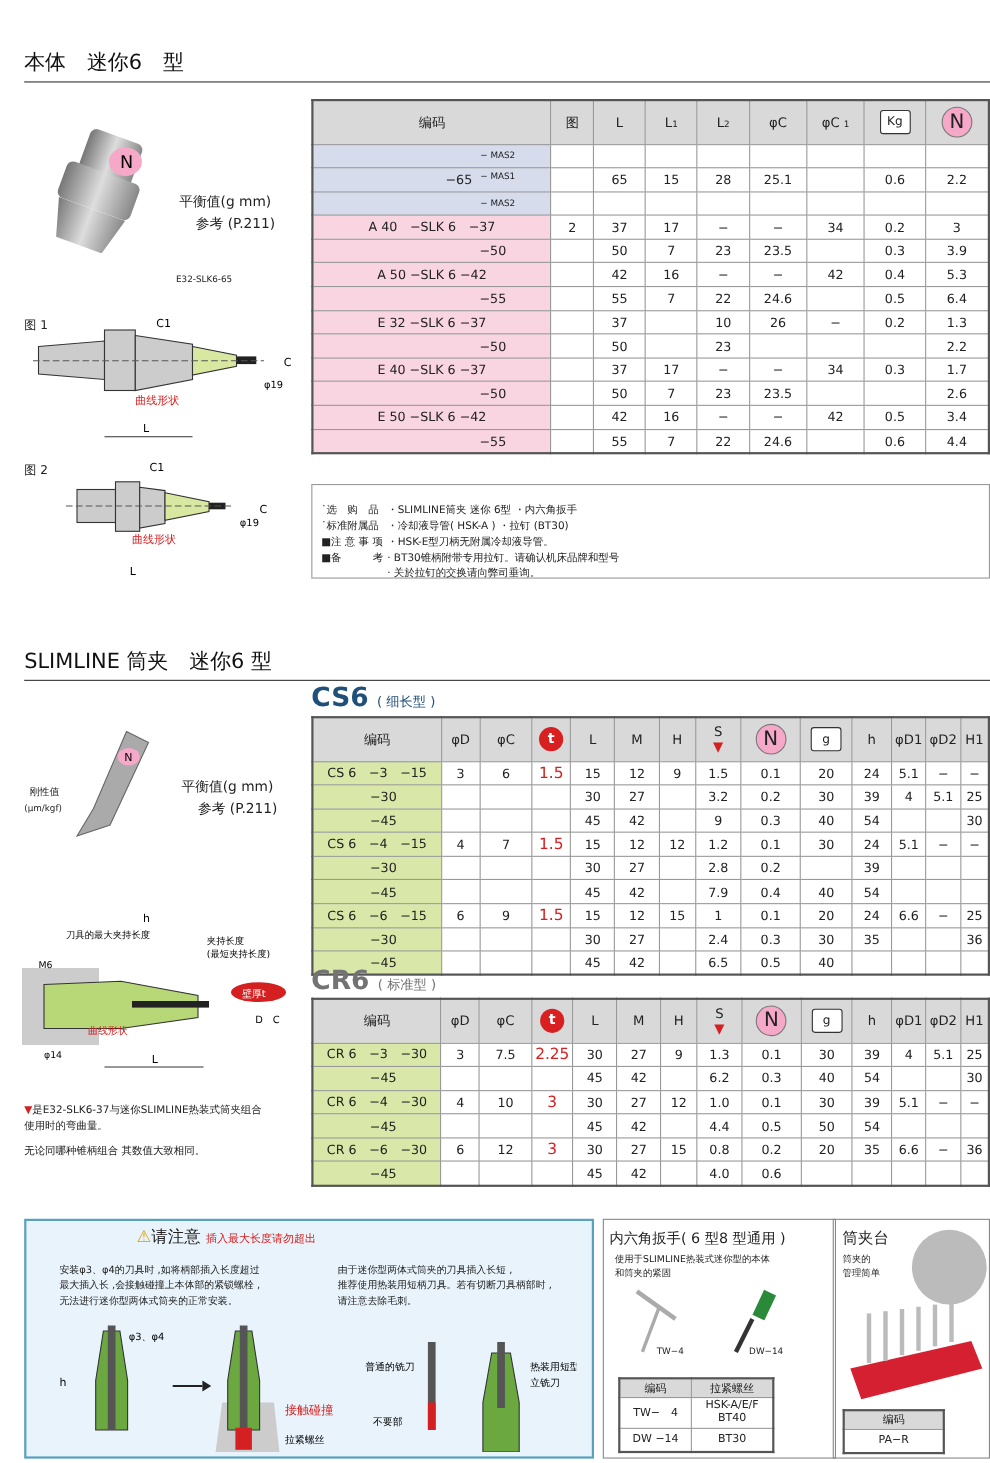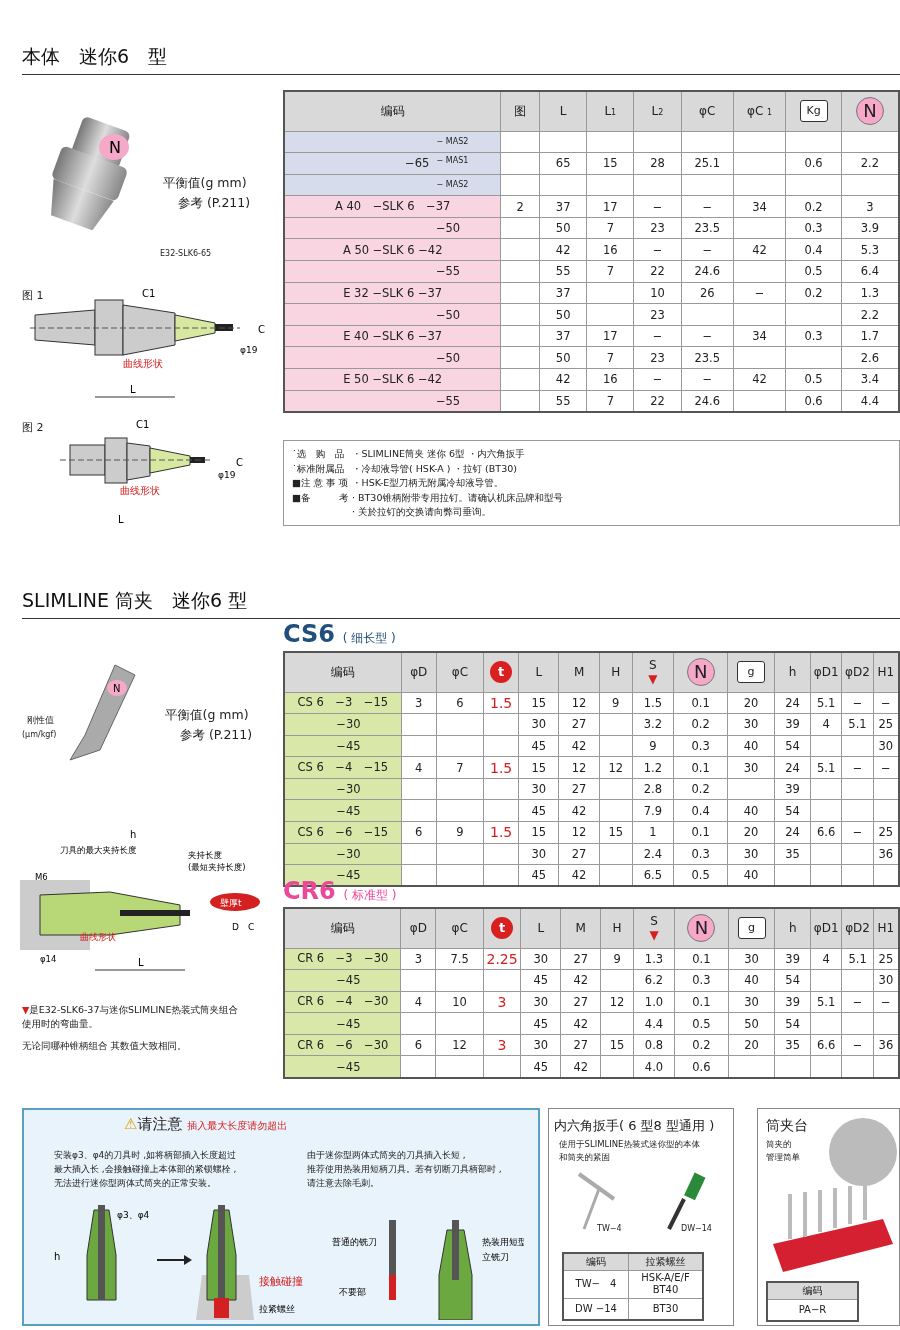--- a/index.html
+++ b/index.html
@@ -12,21 +12,21 @@
 table.spec{border:2px solid #555}
 td.code{text-align:left;padding-left:8px;white-space:nowrap}
 td.blue{background:#d6dcec}
 td.pink{background:#f9d4e1}
 td.green{background:#d9e8a8}
 .circN{display:inline-block;width:28px;height:28px;border-radius:50%;background:#f5a8c8;border:1.5px solid #777;line-height:26px;font-size:18px;color:#222}
 .circT{display:inline-block;width:22px;height:22px;border-radius:50%;background:#d92020;color:#fff;line-height:22px;font-weight:bold;font-size:13px}
 .wt{display:inline-block;width:28px;height:22px;border:1.5px solid #333;border-radius:3px;font-size:11px;line-height:20px;background:#fff}
 .red{color:#d42020}
 .sm{font-size:8px}
-.notes{position:absolute;left:283px;top:440px;width:617px;height:86px;border:1px solid #999;font-size:9.5px;padding:6px 8px;line-height:14.5px}
+.notes{position:absolute;left:283px;top:440px;width:617px;height:86px;border:1px solid #999;font-size:9.5px;padding:16px 8px;line-height:14.5px}
 .notes .row{display:flex}
 .notes .k{width:60px}
 .subttl{position:absolute;font-size:22px;font-weight:bold}
 .subttl span{font-size:12px;font-weight:normal}
 .box{position:absolute;border:1.5px solid #888}
 .caution{background:#e8f3fb;border:2px solid #5aa0c0}
 .tiny{font-size:9.5px;line-height:14px}
 </style>
 </head>
 <body>
@@ -491,21 +491,21 @@
         <td style="">0.5</td>
         <td style="">40</td>
         <td style="border-top:none;"></td>
         <td style="border-top:none;"></td>
         <td style="border-top:none;"></td>
         <td style="border-top:none;"></td>
       </tr>
     </tbody>
   </table>
 
-<div class="subttl" style="left:283px;top:877px;color:#ec4899"><span style="font-size:24px;font-weight:bold">CR6</span> <span>( 标准型 )</span></div>
+<div class="subttl" style="left:283px;top:877px;color:#737373"><span style="font-size:24px;font-weight:bold">CR6</span> <span>( 标准型 )</span></div>
 <table class="spec" style="left:283px;top:907px;width:617px" id="cr">
     <colgroup>
       <col style="width:125px">
       <col style="width:40px">
       <col style="width:57px">
       <col style="width:38px">
       <col style="width:48px">
       <col style="width:48px">
       <col style="width:38px">
       <col style="width:48px">
@@ -653,21 +653,21 @@
       <rect x="335" y="20" width="7" height="80" fill="#555"></rect>
       <rect x="335" y="75" width="7" height="25" fill="#d42020"></rect>
       <text x="285" y="95" font-size="9">不要部</text>
       <path d="M393 30 L410 30 L418 75 L418 120 L385 120 L385 75Z" fill="#6ca840" stroke="#333"></path>
       <rect x="398" y="20" width="7" height="60" fill="#555"></rect>
       <text x="428" y="45" font-size="9">热装用短型</text>
       <text x="428" y="60" font-size="9">立铣刀</text>
     </svg>
 </div>
 
-<div class="box" style="left:548px;top:1108px;width:186px;height:218px">
+<div class="box" style="left:548px;top:1108px;width:212px;height:218px">
  <div class="abs" style="left:5px;top:8px;font-size:13px;white-space:nowrap">内六角扳手( 6 型8 型通用 )</div>
  <div class="abs" style="left:10px;top:30px;font-size:8.5px">使用于SLIMLINE热装式迷你型的本体</div>
  <div class="abs" style="left:10px;top:43px;font-size:8.5px">和筒夹的紧固</div>
  <svg class="abs" style="left:25px;top:60px" width="150" height="65">
       <line x1="5" y1="5" x2="40" y2="30" stroke="#aaa" stroke-width="4"></line>
       <line x1="25" y1="20" x2="10" y2="60" stroke="#aaa" stroke-width="3"></line>
       <rect x="115" y="5" width="12" height="25" fill="#2a8a3a" transform="rotate(25 121 17)"></rect>
       <line x1="110" y1="30" x2="95" y2="60" stroke="#333" stroke-width="4"></line>
     </svg>
  <div class="abs" style="left:48px;top:115px;font-size:8px">TW−4</div>

